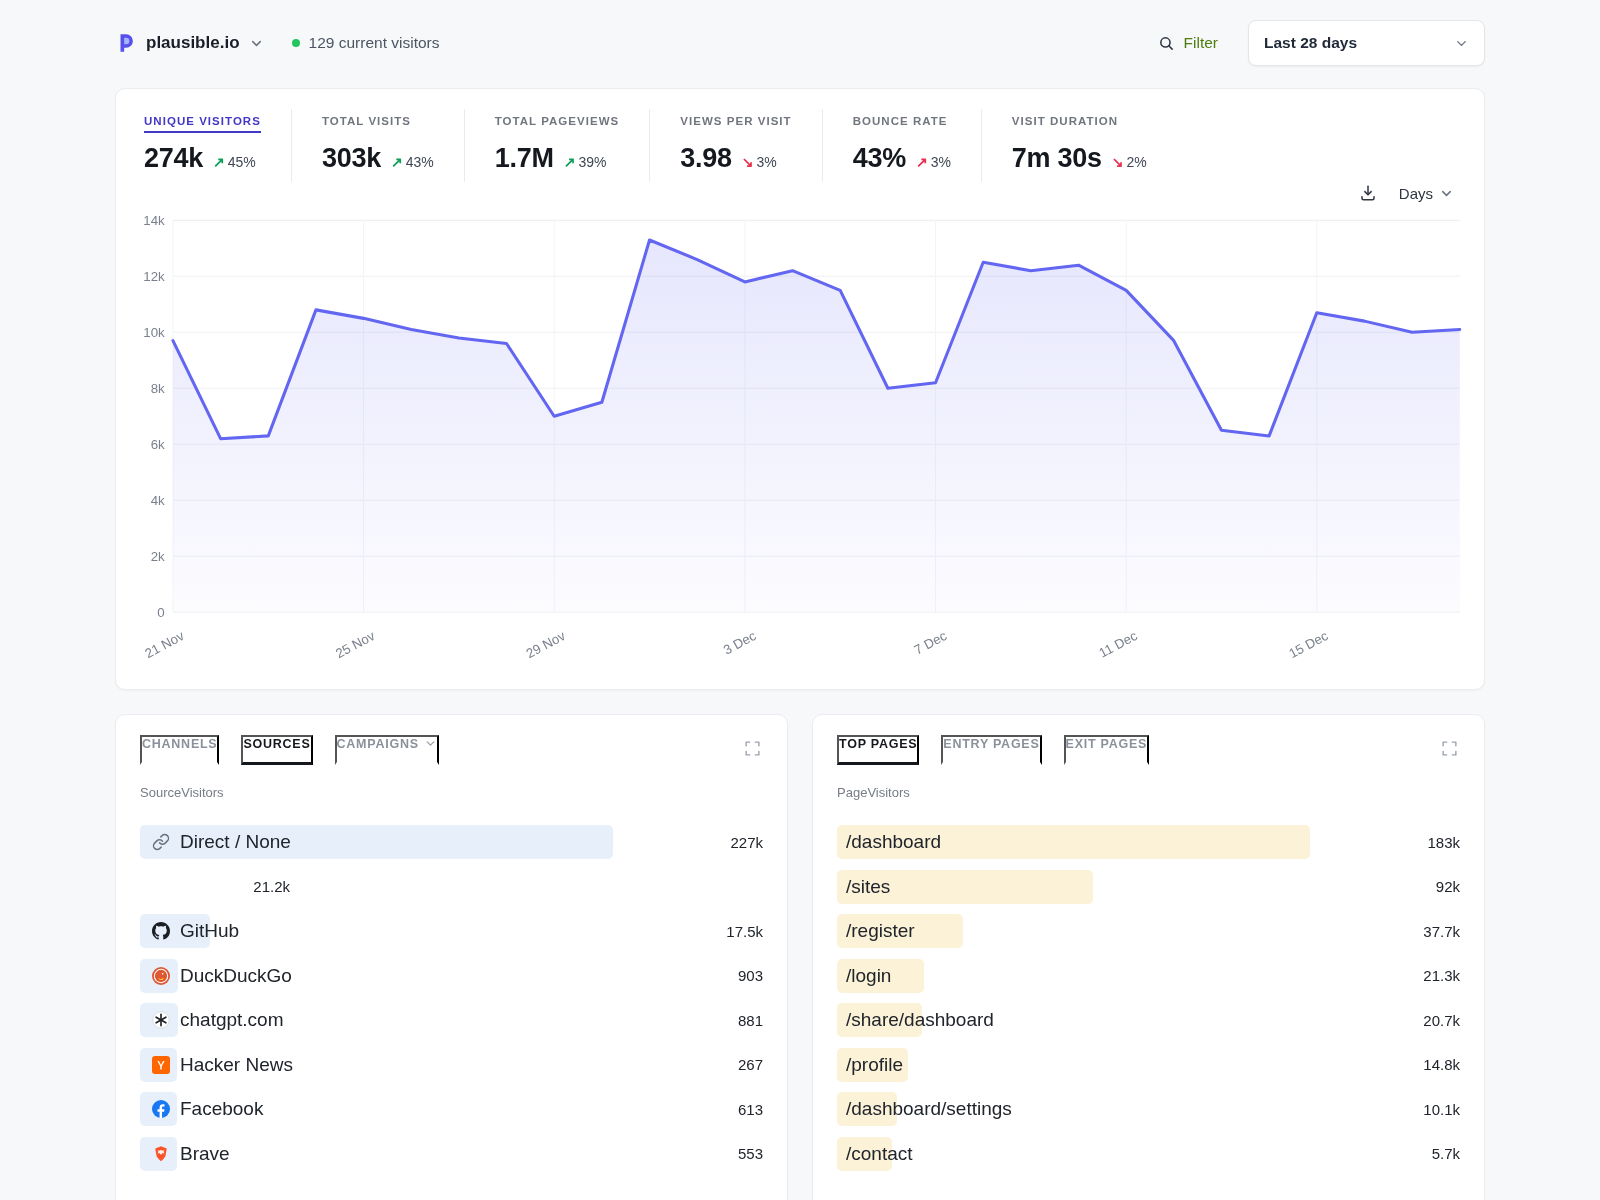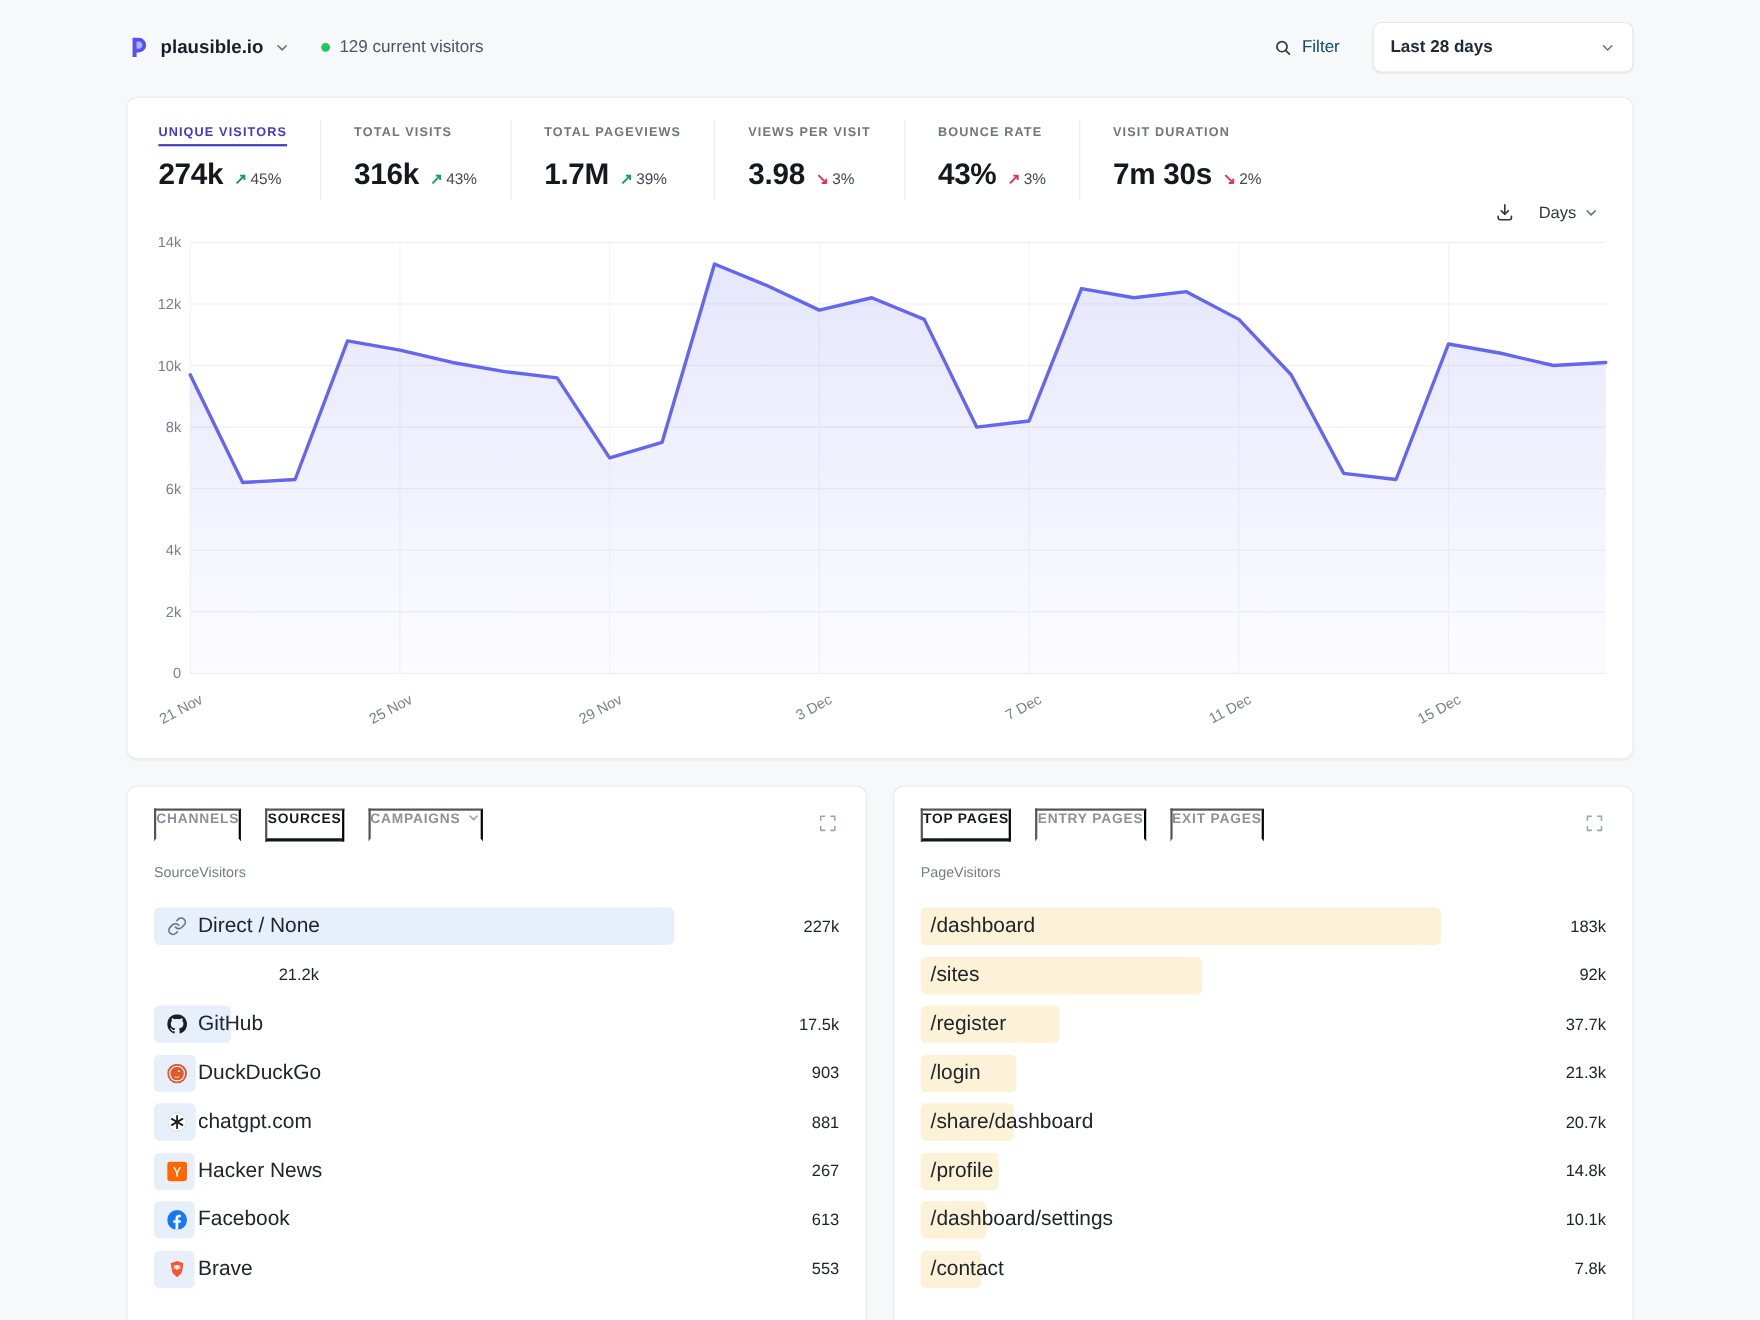--- a/index.html
+++ b/index.html
@@ -10,21 +10,21 @@
   
   .topbar{display:flex;align-items:center;height:46px;margin-bottom:22px}
   .site-picker{display:flex;align-items:center;gap:9px;cursor:pointer;background:none;border:none;font:inherit}
   .logo{width:22px;height:22px;display:flex}
   .logo svg{width:22px;height:22px}
   .site-name{font-size:17px;font-weight:700;color:#1b1d29}
   .chev{width:15px;height:15px;flex:0 0 auto}
   .current-visitors{display:flex;align-items:center;gap:9px;margin-left:28px;font-size:15.5px;color:#4b5563;background:none;border:none;font-family:inherit;cursor:pointer}
   .dot{width:8px;height:8px;border-radius:50%;background:#22c55e}
   .top-right{margin-left:auto;display:flex;align-items:center;gap:30px}
-  .filter-btn{display:flex;align-items:center;gap:9px;background:none;border:none;font:inherit;font-size:15.5px;color:#0c4a6e;cursor:pointer}
+  .filter-btn{display:flex;align-items:center;gap:9px;background:none;border:none;font:inherit;font-size:15.5px;color:#4d7c0f;cursor:pointer}
   .date-range{display:flex;align-items:center;justify-content:space-between;width:237px;height:46px;padding:0 15px;background:#fff;border:1px solid #e4e6ea;border-radius:8px;font:inherit;font-size:15.5px;font-weight:600;color:#1f2937;box-shadow:0 1px 2px rgba(16,24,40,.05);cursor:pointer}
 
   
   .card{background:#fff;border:1px solid #ebedf0;border-radius:10px;box-shadow:0 1px 2px rgba(16,24,40,.04)}
   .main-card{padding:20px 16px 4px;margin-bottom:24px}
 
   
   .metrics-row{display:flex;align-items:flex-start;padding:0 12px}
   .metric{padding:2px 30px 8px;border-left:1px solid #e9ebee;cursor:pointer}
   .metric:first-child{border-left:none;padding-left:0}
@@ -113,21 +113,21 @@
       <span class="metric-value">274k</span>
       <span class="metric-change">
         <span class="arrow good">↗</span>
         <span class="pct">45%</span>
       </span>
     </div>
   </div>
         <div class="metric">
     <span class="metric-label">TOTAL VISITS</span>
     <div class="metric-value-row">
-      <span class="metric-value">316k</span>
+      <span class="metric-value">303k</span>
       <span class="metric-change">
         <span class="arrow good">↗</span>
         <span class="pct">43%</span>
       </span>
     </div>
   </div>
         <div class="metric">
     <span class="metric-label">TOTAL PAGEVIEWS</span>
     <div class="metric-value-row">
       <span class="metric-value">1.7M</span>
@@ -451,19 +451,19 @@
       <span class="row-name">/dashboard/settings</span>
     </div>
     <span class="row-value">10.1k</span>
   </div>
           <div class="row">
     <div class="row-main">
       <span class="bar" style="background: rgb(252, 242, 216); width: calc(4.26% + 34.4664px);"></span>
 
       <span class="row-name">/contact</span>
     </div>
-    <span class="row-value">7.8k</span>
+    <span class="row-value">5.7k</span>
   </div>
         </div>
     </section>
 
   </div>
 </div>
 
 </body></html>

